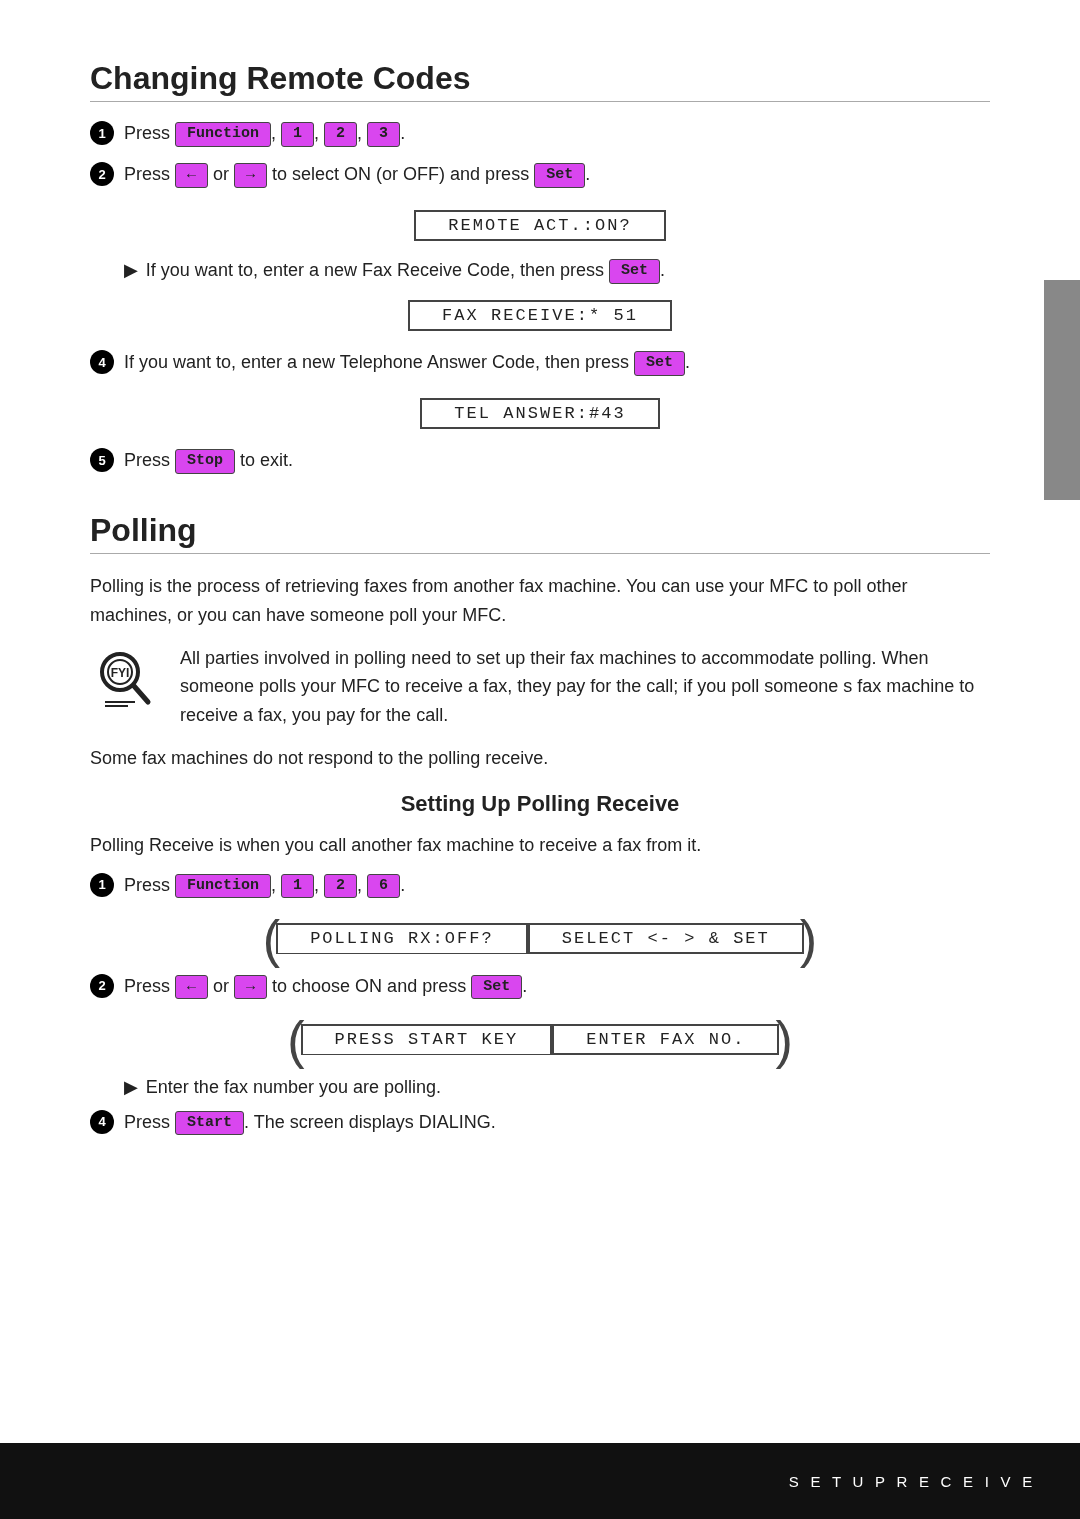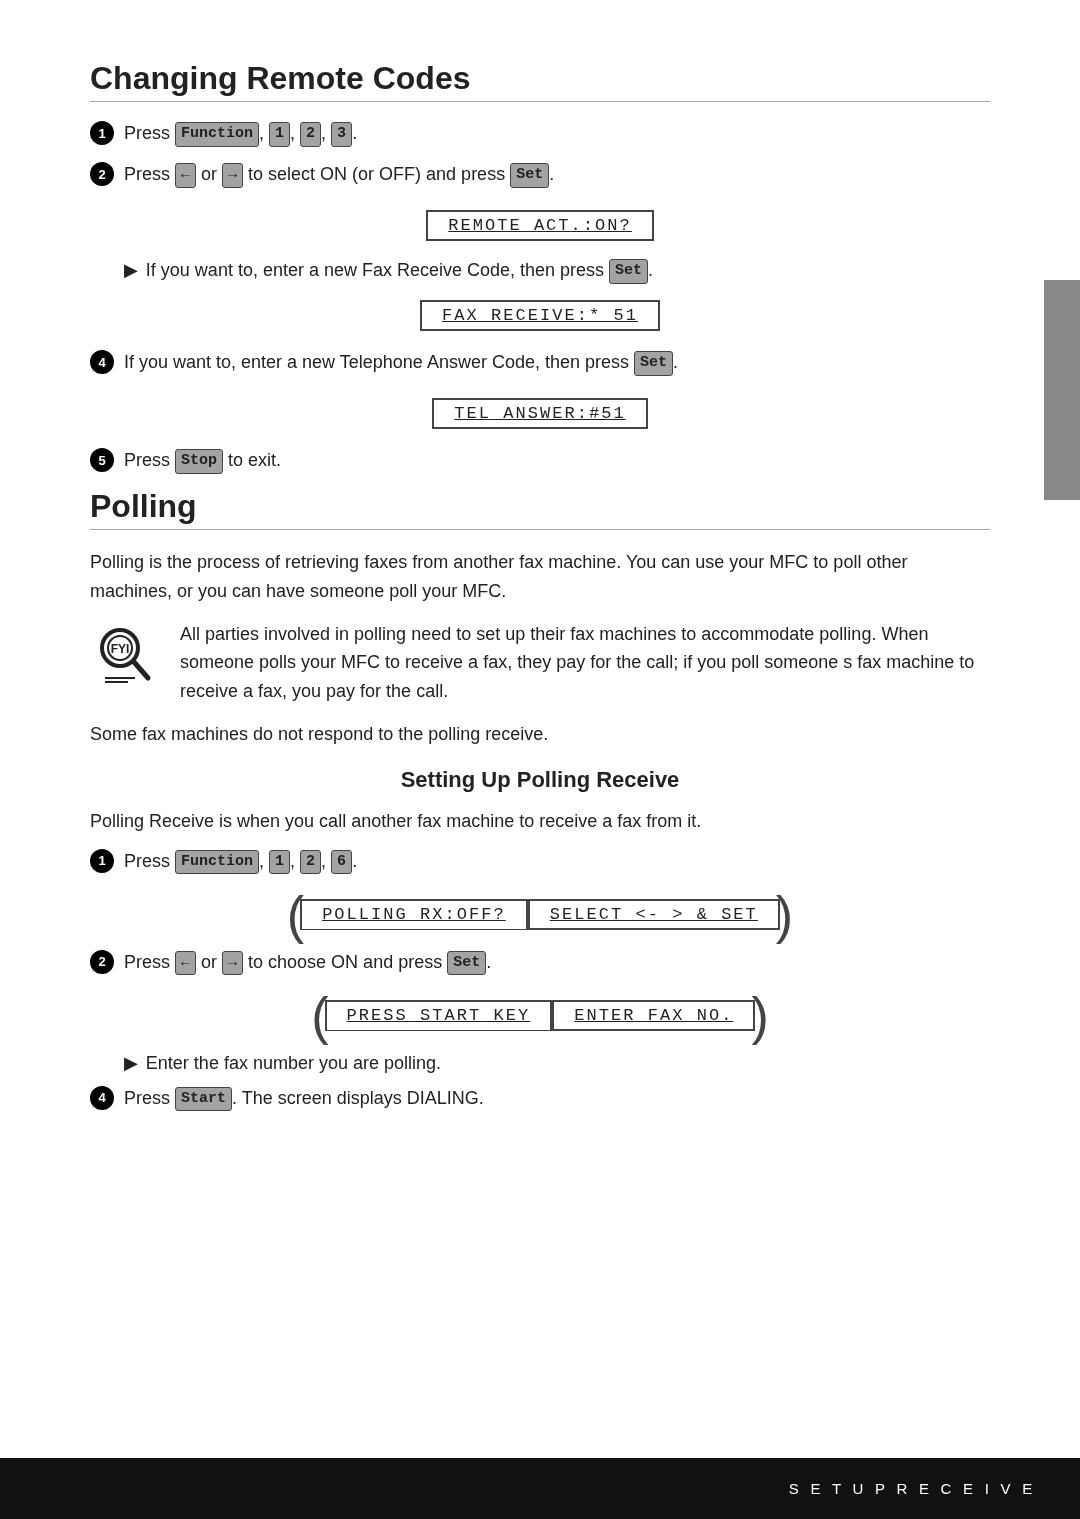--- a/index.html
+++ b/index.html
@@ -33,21 +33,21 @@
       height: 220px;
       background: #888;
     }
 
     
     .bottom-bar {
       position: absolute;
       bottom: 0;
       left: 0;
       right: 0;
-      height: 61px;
+      height: 76px;
       background: #111;
       display: flex;
       align-items: center;
       justify-content: flex-end;
       padding-right: 44px;
     }
 
     .bottom-bar-text {
       color: #fff;
       letter-spacing: 0.25em;
@@ -69,41 +69,40 @@
       margin-bottom: 4px;
     }
 
     
     .lcd-box {
       display: inline-block;
       border: 2px solid #444;
       font-family: 'Courier New', Courier, monospace;
       font-size: 17px;
       letter-spacing: 0.12em;
-      padding: 4px 20px;
+      padding: 4px 32px;
       margin: 8px auto;
       text-align: center;
       background: #fff;
-      text-decoration: underline;
     }
 
     .lcd-center {
       text-align: center;
       margin: 8px 0;
     }
 
     
     .key {
       display: inline-block;
       border: 1.5px solid #444;
       border-radius: 3px;
       font-size: 15px;
       font-family: 'Courier New', Courier, monospace;
-      padding: 0px 5px;
-      background: #a3a3a3;
+      padding: 0px 11px;
+      background: #d946ef;
       vertical-align: middle;
       font-weight: bold;
     }
 
     .step-row {
       display: flex;
       align-items: flex-start;
       margin-bottom: 6px;
     }
 
@@ -207,21 +206,21 @@
 
     .stacked-lcd .lcd-box {
       margin: 0;
     }
 
     .stacked-lcd .lcd-box:first-child {
       border-bottom: 1px solid #444;
     }
 
     .section-changing {
-      margin-bottom: 14px;
+      margin-bottom: 38px;
     }
 
     .section-polling {
       margin-bottom: 30px;
     }
 
     .indent {
       margin-left: 34px;
     }
 
@@ -274,21 +273,21 @@
     </div>
 
     <div class="step-content step-row" style="margin-top:10px;">
       <div class="step-icon-circle">4</div>
       <div class="step-text">
         If you want to, enter a new Telephone Answer Code, then press <span class="key">Set</span>.
       </div>
     </div>
 
     <div class="lcd-center">
-      <span class="lcd-box">TEL ANSWER:#51</span>
+      <span class="lcd-box">TEL ANSWER:#43</span>
     </div>
 
     <div class="step-content step-row" style="margin-top:10px;">
       <div class="step-icon-circle">5</div>
       <div class="step-text">
         Press <span class="key">Stop</span> to exit.
       </div>
     </div>
   </div>
 

